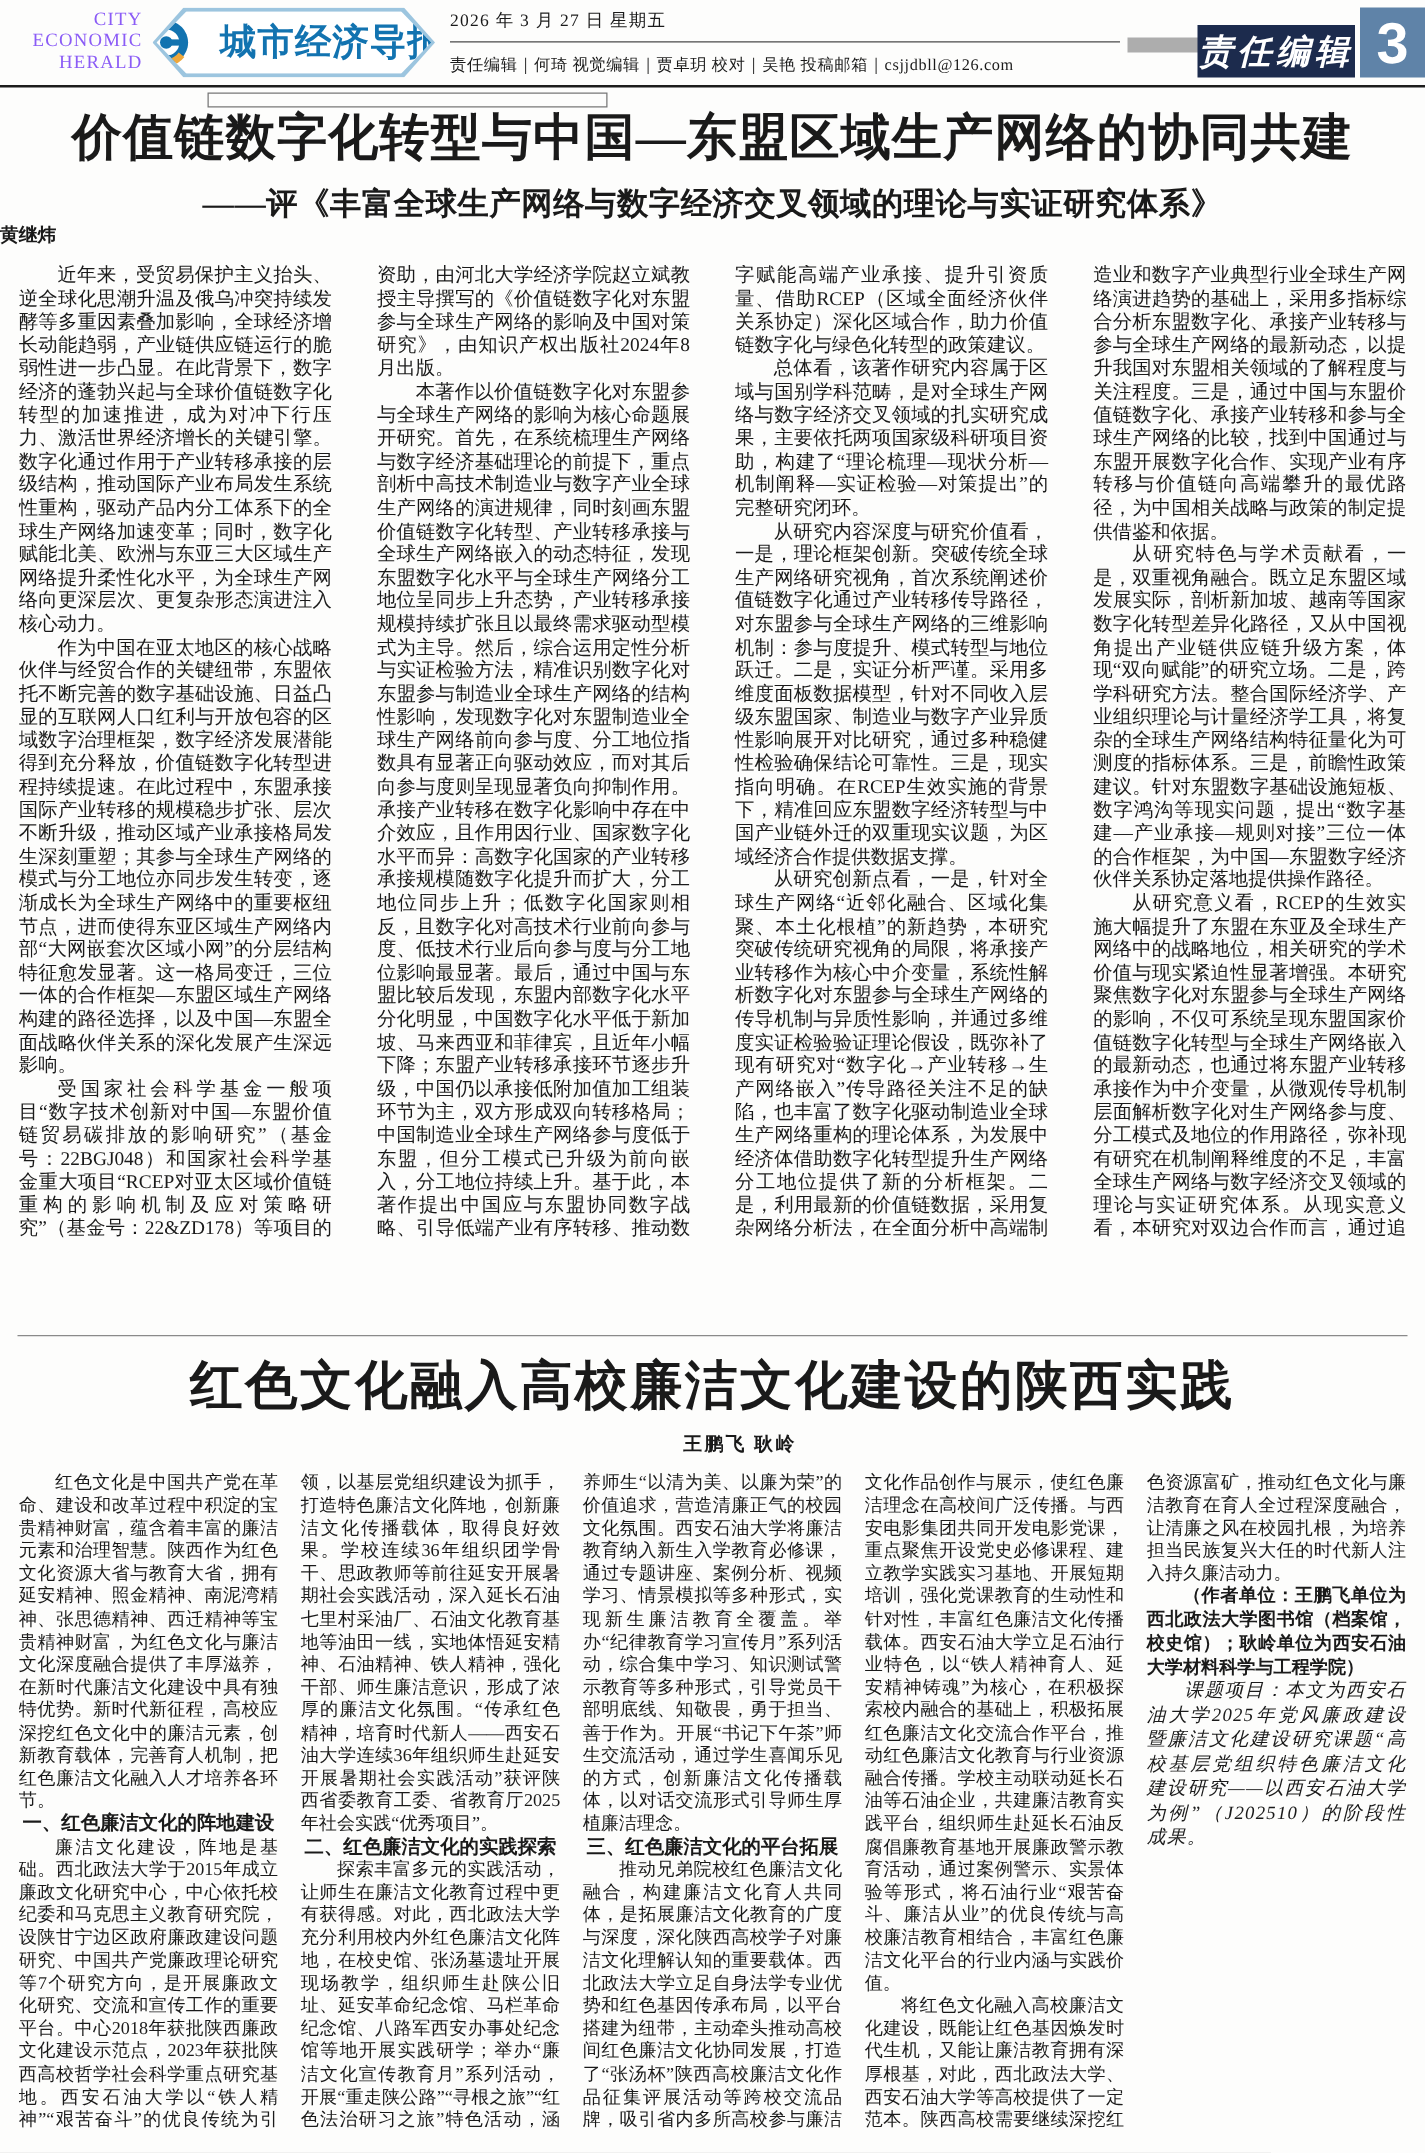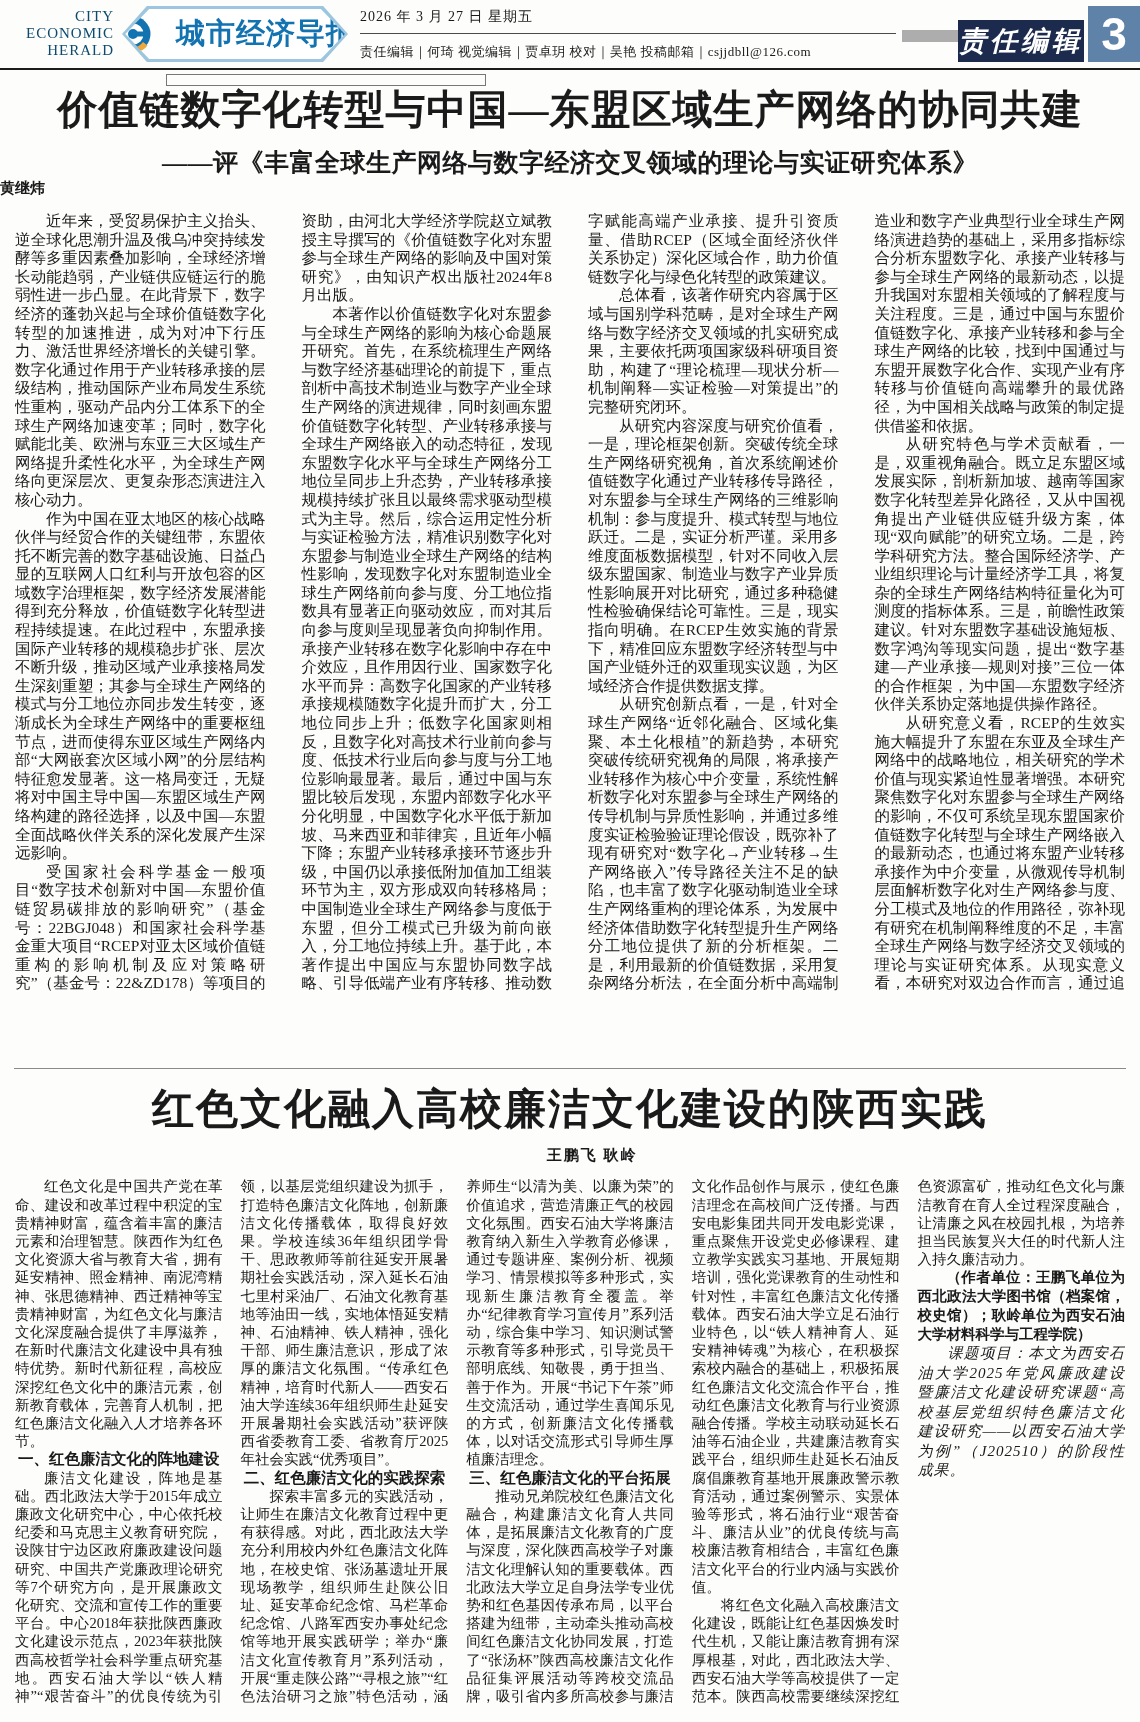--- a/index.html
+++ b/index.html
@@ -5,21 +5,21 @@
   html,body{margin:0;padding:0;background:#e8e8e8;}
   .page{
     position:relative;width:1140px;height:1722px;margin:0 auto;
     background:#fdfdfc;color:#1a1a1a;overflow:hidden;
     font-family:"Liberation Serif","DejaVu Serif",serif;
   }
   
   .masthead{position:relative;height:68px;border-bottom:2px solid #1c1c1c;}
   .mh-en{
     position:absolute;left:8px;top:8px;width:106px;text-align:right;
-    color:#0c4a6e;font-size:15px;line-height:17px;letter-spacing:1px;
+    color:#8b5cf6;font-size:15px;line-height:17px;letter-spacing:1px;
     font-family:"Liberation Serif","DejaVu Serif",serif;
   }
   .hex{position:absolute;left:122px;top:6px;width:226px;height:56px;
     background:#9cc5df;
     clip-path:polygon(0 50%,11% 0,89% 0,100% 50%,89% 100%,11% 100%);}
   .hex-in{position:absolute;left:3px;top:3px;right:3px;bottom:3px;
     background:#ffffff;display:flex;align-items:center;justify-content:center;gap:24px;
     clip-path:polygon(0 50%,11% 0,89% 0,100% 50%,89% 100%,11% 100%);text-align:right;}
   .paper-name{font-size:29px;font-weight:bold;color:#1273b0;letter-spacing:1px;white-space:nowrap;}
   .mh-mid{position:absolute;left:360px;top:8px;width:540px;}
@@ -116,21 +116,21 @@
 
   <div class="ornament"></div>
 
   <div>
     <div class="a1-title">价值链数字化转型与中国—东盟区域生产网络的协同共建</div>
     <div class="a1-subtitle">——评《丰富全球生产网络与数字经济交叉领域的理论与实证研究体系》</div>
     <div class="a1-author">黄继炜</div>
 
     <div class="a1-body">
       <p>近年来，受贸易保护主义抬头、逆全球化思潮升温及俄乌冲突持续发酵等多重因素叠加影响，全球经济增长动能趋弱，产业链供应链运行的脆弱性进一步凸显。在此背景下，数字经济的蓬勃兴起与全球价值链数字化转型的加速推进，成为对冲下行压力、激活世界经济增长的关键引擎。数字化通过作用于产业转移承接的层级结构，推动国际产业布局发生系统性重构，驱动产品内分工体系下的全球生产网络加速变革；同时，数字化赋能北美、欧洲与东亚三大区域生产网络提升柔性化水平，为全球生产网络向更深层次、更复杂形态演进注入核心动力。</p>
-      <p>作为中国在亚太地区的核心战略伙伴与经贸合作的关键纽带，东盟依托不断完善的数字基础设施、日益凸显的互联网人口红利与开放包容的区域数字治理框架，数字经济发展潜能得到充分释放，价值链数字化转型进程持续提速。在此过程中，东盟承接国际产业转移的规模稳步扩张、层次不断升级，推动区域产业承接格局发生深刻重塑；其参与全球生产网络的模式与分工地位亦同步发生转变，逐渐成长为全球生产网络中的重要枢纽节点，进而使得东亚区域生产网络内部“大网嵌套次区域小网”的分层结构特征愈发显著。这一格局变迁，无疑将对中国主导中国—东盟区域生产网络构建的路径选择，以及中国—东盟全面战略伙伴关系的深化发展产生深远影响。</p>
+      <p>作为中国在亚太地区的核心战略伙伴与经贸合作的关键纽带，东盟依托不断完善的数字基础设施、日益凸显的互联网人口红利与开放包容的区域数字治理框架，数字经济发展潜能得到充分释放，价值链数字化转型进程持续提速。在此过程中，东盟承接国际产业转移的规模稳步扩张、层次不断升级，推动区域产业承接格局发生深刻重塑；其参与全球生产网络的模式与分工地位亦同步发生转变，逐渐成长为全球生产网络中的重要枢纽节点，进而使得东亚区域生产网络内部“大网嵌套次区域小网”的分层结构特征愈发显著。这一格局变迁，三位一体的合作框架—东盟区域生产网络构建的路径选择，以及中国—东盟全面战略伙伴关系的深化发展产生深远影响。</p>
       <p>受国家社会科学基金一般项目“数字技术创新对中国—东盟价值链贸易碳排放的影响研究”（基金号：22BGJ048）和国家社会科学基金重大项目“RCEP对亚太区域价值链重构的影响机制及应对策略研究”（基金号：22&amp;ZD178）等项目的资助，由河北大学经济学院赵立斌教授主导撰写的《价值链数字化对东盟参与全球生产网络的影响及中国对策研究》，由知识产权出版社2024年8月出版。</p>
       <p>本著作以价值链数字化对东盟参与全球生产网络的影响为核心命题展开研究。首先，在系统梳理生产网络与数字经济基础理论的前提下，重点剖析中高技术制造业与数字产业全球生产网络的演进规律，同时刻画东盟价值链数字化转型、产业转移承接与全球生产网络嵌入的动态特征，发现东盟数字化水平与全球生产网络分工地位呈同步上升态势，产业转移承接规模持续扩张且以最终需求驱动型模式为主导。然后，综合运用定性分析与实证检验方法，精准识别数字化对东盟参与制造业全球生产网络的结构性影响，发现数字化对东盟制造业全球生产网络前向参与度、分工地位指数具有显著正向驱动效应，而对其后向参与度则呈现显著负向抑制作用。承接产业转移在数字化影响中存在中介效应，且作用因行业、国家数字化水平而异：高数字化国家的产业转移承接规模随数字化提升而扩大，分工地位同步上升；低数字化国家则相反，且数字化对高技术行业前向参与度、低技术行业后向参与度与分工地位影响最显著。最后，通过中国与东盟比较后发现，东盟内部数字化水平分化明显，中国数字化水平低于新加坡、马来西亚和菲律宾，且近年小幅下降；东盟产业转移承接环节逐步升级，中国仍以承接低附加值加工组装环节为主，双方形成双向转移格局；中国制造业全球生产网络参与度低于东盟，但分工模式已升级为前向嵌入，分工地位持续上升。基于此，本著作提出中国应与东盟协同数字战略、引导低端产业有序转移、推动数字赋能高端产业承接、提升引资质量、借助RCEP（区域全面经济伙伴关系协定）深化区域合作，助力价值链数字化与绿色化转型的政策建议。</p>
       <p>总体看，该著作研究内容属于区域与国别学科范畴，是对全球生产网络与数字经济交叉领域的扎实研究成果，主要依托两项国家级科研项目资助，构建了“理论梳理—现状分析—机制阐释—实证检验—对策提出”的完整研究闭环。</p>
       <p>从研究内容深度与研究价值看，一是，理论框架创新。突破传统全球生产网络研究视角，首次系统阐述价值链数字化通过产业转移传导路径，对东盟参与全球生产网络的三维影响机制：参与度提升、模式转型与地位跃迁。二是，实证分析严谨。采用多维度面板数据模型，针对不同收入层级东盟国家、制造业与数字产业异质性影响展开对比研究，通过多种稳健性检验确保结论可靠性。三是，现实指向明确。在RCEP生效实施的背景下，精准回应东盟数字经济转型与中国产业链外迁的双重现实议题，为区域经济合作提供数据支撑。</p>
       <p>从研究创新点看，一是，针对全球生产网络“近邻化融合、区域化集聚、本土化根植”的新趋势，本研究突破传统研究视角的局限，将承接产业转移作为核心中介变量，系统性解析数字化对东盟参与全球生产网络的传导机制与异质性影响，并通过多维度实证检验验证理论假设，既弥补了现有研究对“数字化→产业转移→生产网络嵌入”传导路径关注不足的缺陷，也丰富了数字化驱动制造业全球生产网络重构的理论体系，为发展中经济体借助数字化转型提升生产网络分工地位提供了新的分析框架。二是，利用最新的价值链数据，采用复杂网络分析法，在全面分析中高端制造业和数字产业典型行业全球生产网络演进趋势的基础上，采用多指标综合分析东盟数字化、承接产业转移与参与全球生产网络的最新动态，以提升我国对东盟相关领域的了解程度与关注程度。三是，通过中国与东盟价值链数字化、承接产业转移和参与全球生产网络的比较，找到中国通过与东盟开展数字化合作、实现产业有序转移与价值链向高端攀升的最优路径，为中国相关战略与政策的制定提供借鉴和依据。</p>
       <p>从研究特色与学术贡献看，一是，双重视角融合。既立足东盟区域发展实际，剖析新加坡、越南等国家数字化转型差异化路径，又从中国视角提出产业链供应链升级方案，体现“双向赋能”的研究立场。二是，跨学科研究方法。整合国际经济学、产业组织理论与计量经济学工具，将复杂的全球生产网络结构特征量化为可测度的指标体系。三是，前瞻性政策建议。针对东盟数字基础设施短板、数字鸿沟等现实问题，提出“数字基建—产业承接—规则对接”三位一体的合作框架，为中国—东盟数字经济伙伴关系协定落地提供操作路径。</p>
       <p>从研究意义看，RCEP的生效实施大幅提升了东盟在东亚及全球生产网络中的战略地位，相关研究的学术价值与现实紧迫性显著增强。本研究聚焦数字化对东盟参与全球生产网络的影响，不仅可系统呈现东盟国家价值链数字化转型与全球生产网络嵌入的最新动态，也通过将东盟产业转移承接作为中介变量，从微观传导机制层面解析数字化对生产网络参与度、分工模式及地位的作用路径，弥补现有研究在机制阐释维度的不足，丰富全球生产网络与数字经济交叉领域的理论与实证研究体系。从现实意义看，本研究对双边合作而言，通过追踪数字化背景下东盟产业转移承接趋势与参与生产网络分工格局演变，可精准识别中国—东盟在数字经济、产业协作及生产网络嵌入等领域的互补性合作空间，为深化双边产业联系、拓展全面战略伙伴关系的内涵与外延提供决策依据；对区域发展而言，研究结论可为中国构建内需主导型的中国—东盟区域生产网络、畅通国内国际双循环提供路径参考，同时也可为强化亚太区域产业链供应链的安全性、韧性与可持续性提供理论支撑。</p>
 
     </div>
   </div>

